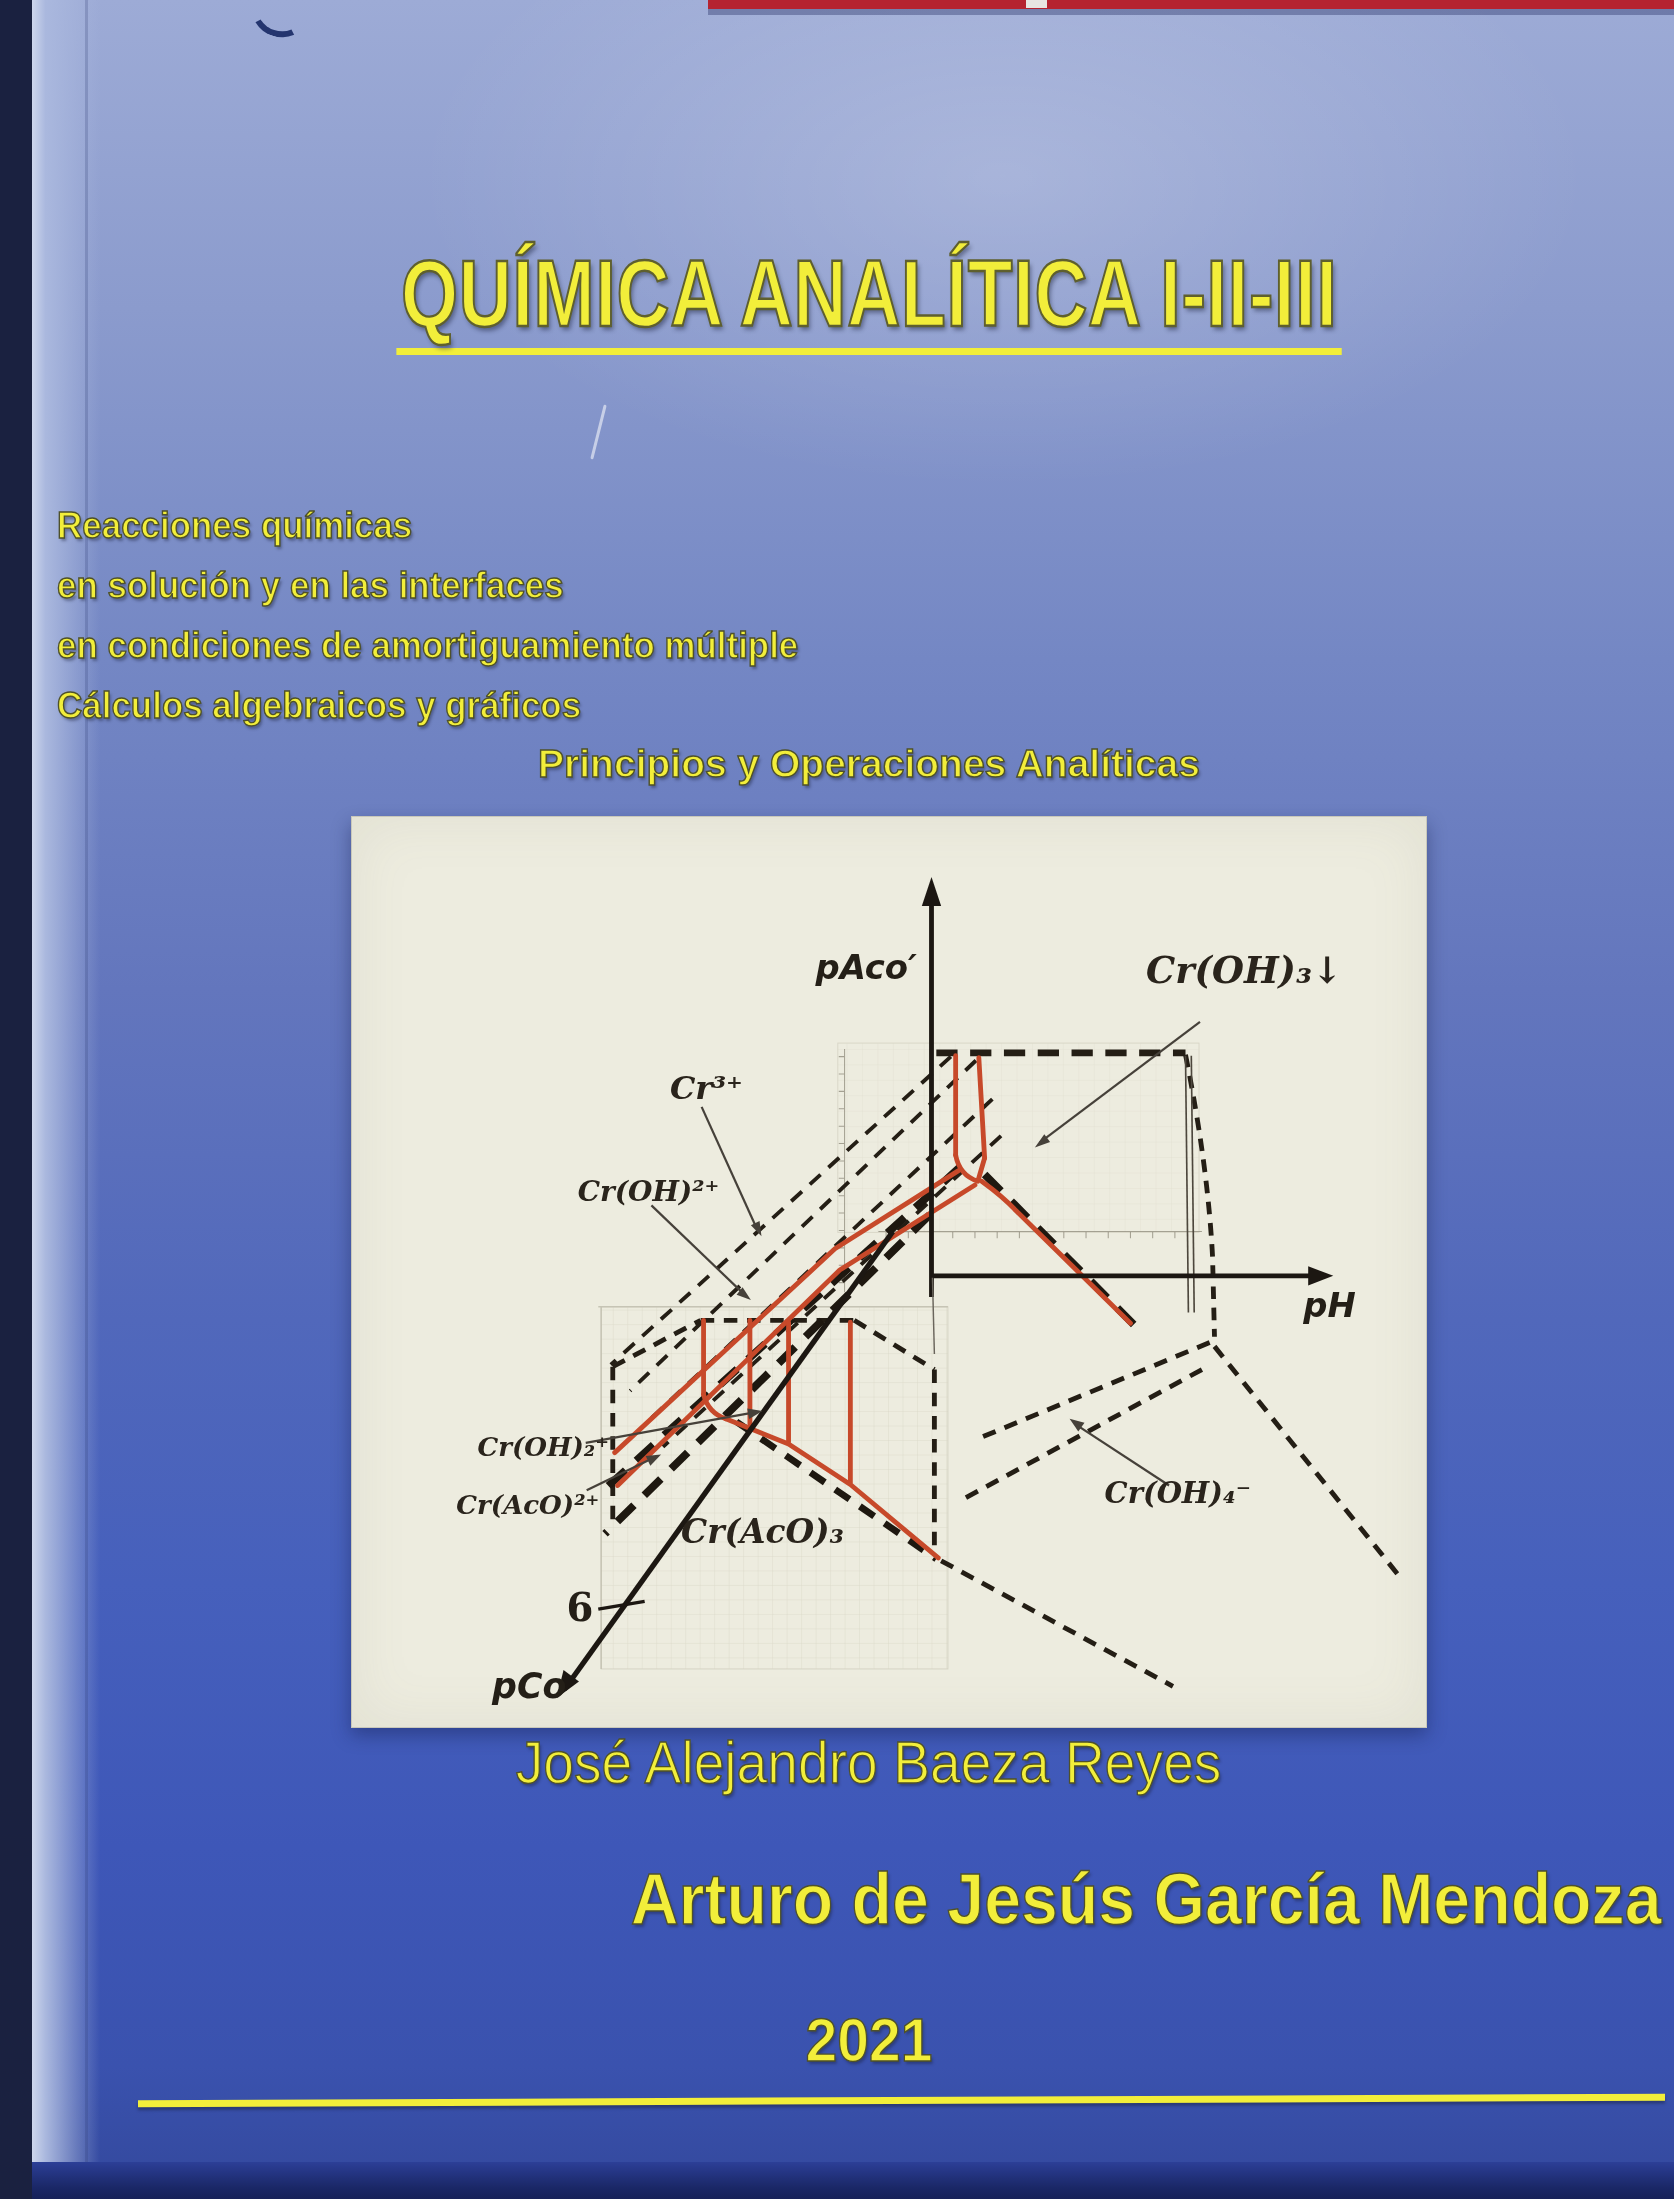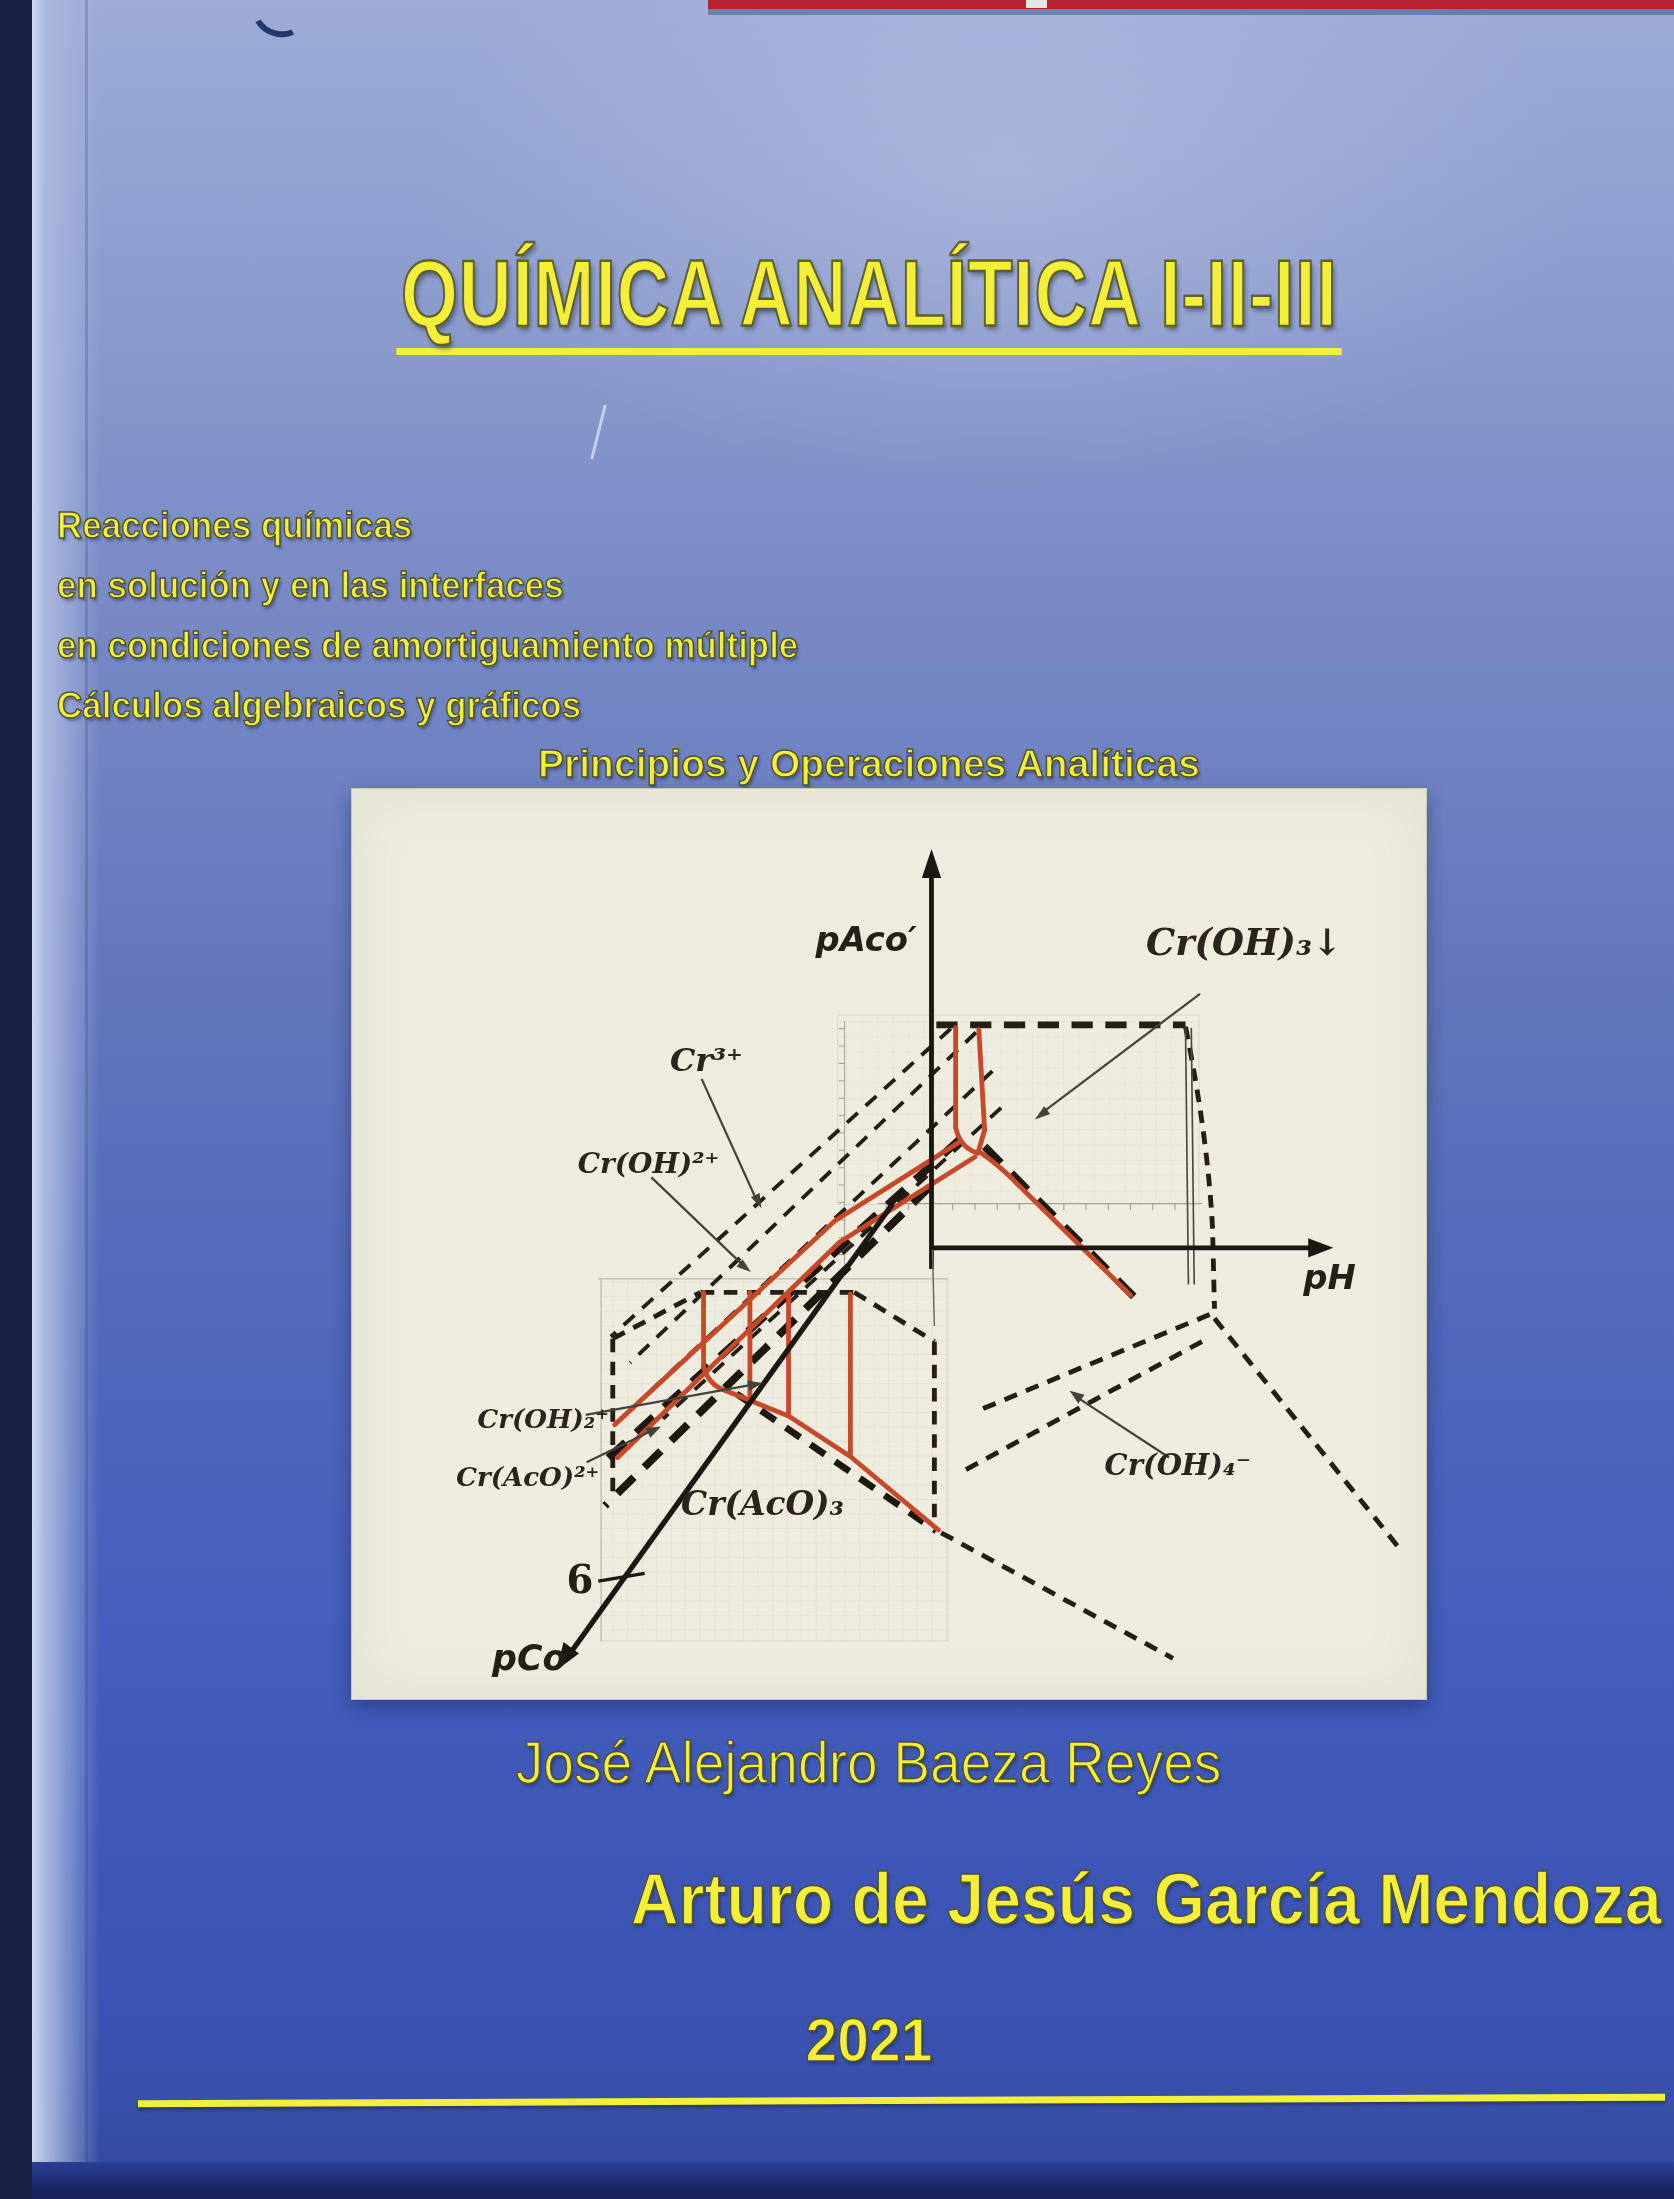--- a/index.html
+++ b/index.html
@@ -30,21 +30,21 @@
   .title-wrap{position:absolute;left:0;right:0;top:247px;text-align:center;}
   .title-inner{display:inline-block;transform:scaleX(.78);
     font-weight:bold;font-size:94px;letter-spacing:1px;
     border-bottom:7.7px solid #f2ee3a;padding:0 5.8px 6.8px 5.8px;line-height:1.0;}
   .subtitle{position:absolute;left:0;right:0;top:496px;text-align:left;
     font-weight:bold;font-size:36px;line-height:60px;}
   .subtitle div{transform:scaleX(.97);}
   .series{position:absolute;left:0;right:0;top:742px;text-align:center;
     font-weight:bold;font-size:39px;}
 
-  .panel{position:absolute;left:319px;top:788px;width:1074px;height:910px;
+  .panel{position:absolute;left:319px;top:816px;width:1074px;height:910px;
     background:#edecdf;border:1px solid #c9c8ba;
     box-shadow:0 7.7px 17.4px rgba(15,25,70,.40), inset 0 0 58px rgba(120,115,90,.10);}
 
   .author-1{position:absolute;left:0;right:0;top:1728px;text-align:center;font-weight:normal;font-size:60px;}
   .author-2{position:absolute;left:0;right:0;top:1858px;text-align:right;font-weight:bold;font-size:72px;}
   .year{position:absolute;left:0;right:0;top:2004px;text-align:center;font-weight:bold;font-size:62px;}
   .author-1 span,.author-2 span,.year span{display:inline-block;transform:scaleX(.92);}
   .rule{position:absolute;left:106px;top:2097px;width:1527px;height:6.8px;background:#f2ee3a;
     box-shadow:0 2.9px 2.9px rgba(25,30,55,.45);transform:rotate(-.25deg);}
 

